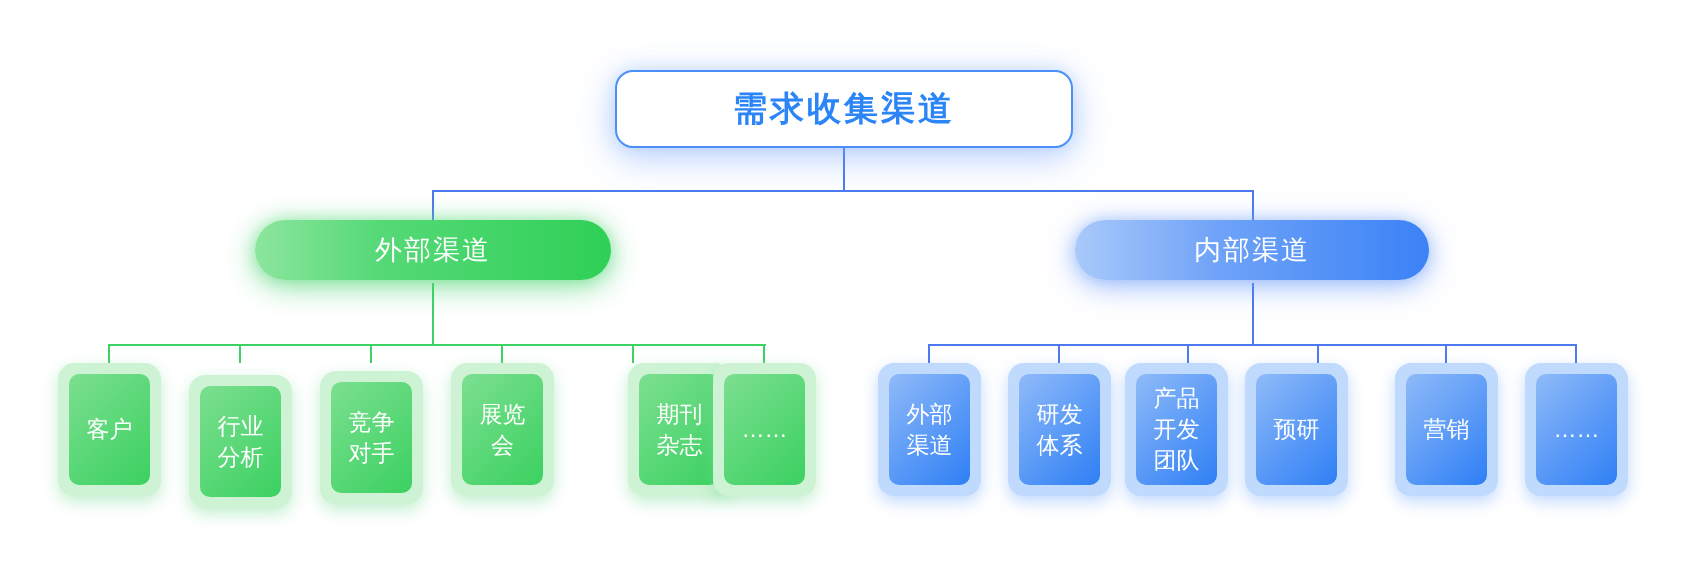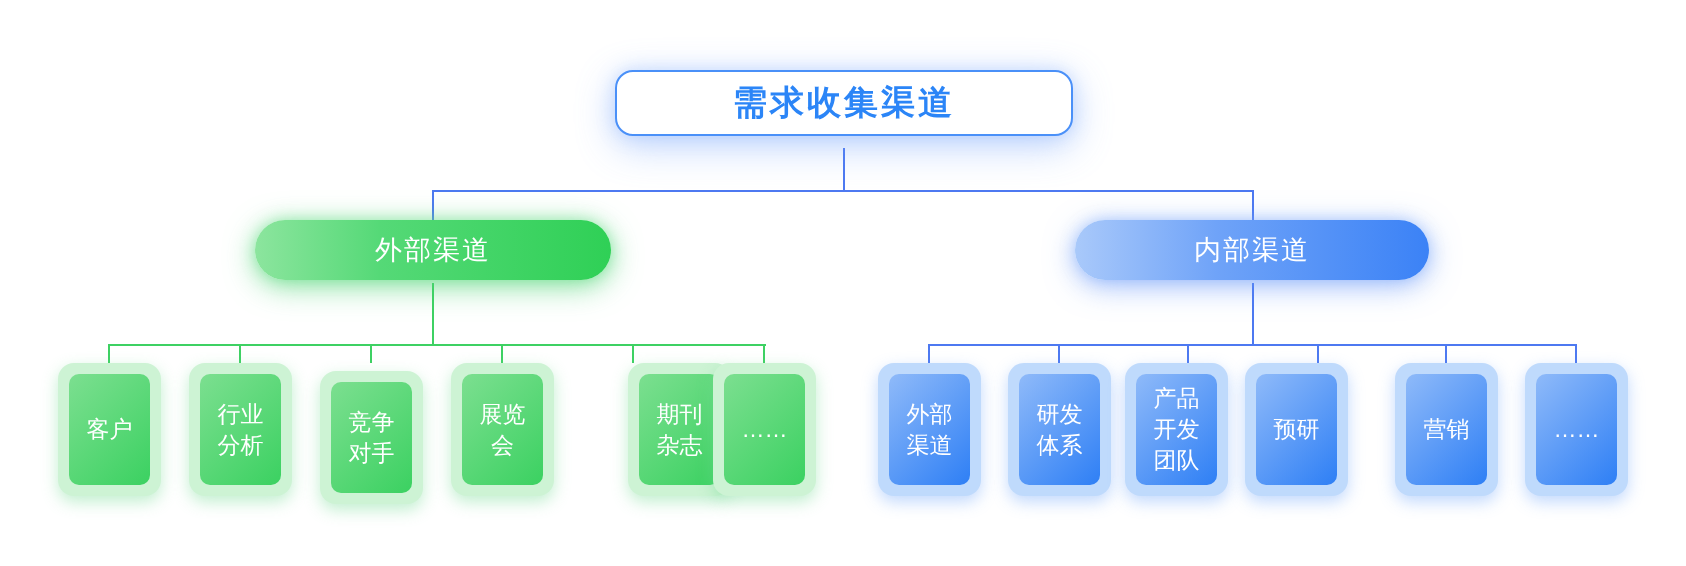--- a/index.html
+++ b/index.html
@@ -2,21 +2,21 @@
 <html><head>
 <meta charset="utf-8">
 <style>
   html,body{margin:0;padding:0;background:#ffffff;}
   .canvas{
     position:relative;width:1686px;height:566px;overflow:hidden;background:#ffffff;
     font-family:"Liberation Sans","DejaVu Sans",sans-serif;
   }
   
   .root-node{
-    position:absolute;left:615px;top:70px;width:458px;height:66px;
+    position:absolute;left:615px;top:70px;width:458px;height:78px;
     background:#ffffff;border:2px solid #4a90f8;border-radius:18px;
     box-shadow:0 10px 38px rgba(110,160,250,0.45),0 0 18px rgba(140,180,252,0.35);
     display:flex;align-items:center;justify-content:center;box-sizing:border-box;
   }
   .root-label{font-size:34px;font-weight:700;color:#2b85f7;letter-spacing:3px;}
   
   .line{position:absolute;}
   .blue-line{background:#4d79f1;}
   .green-line{background:#3ed163;}
   
@@ -86,21 +86,21 @@
   <div class="pill pill-green">
     <span class="pill-label">外部渠道</span>
   </div>
   <div class="pill pill-blue">
     <span class="pill-label">内部渠道</span>
   </div>
 
   <div class="leaf leaf-green" style="left:58px;">
     <div class="leaf-inner">客户</div>
   </div>
-  <div class="leaf leaf-green" style="left:189px;">
+  <div class="leaf leaf-green" style="left:189px;margin-top:12px;">
     <div class="leaf-inner">行业分析</div>
   </div>
   <div class="leaf leaf-green" style="left:320px;margin-top:8px;">
     <div class="leaf-inner">竞争对手</div>
   </div>
   <div class="leaf leaf-green" style="left:451px;">
     <div class="leaf-inner">展览会</div>
   </div>
   <div class="leaf leaf-green" style="left:582px;margin-left:46px;">
     <div class="leaf-inner">期刊杂志</div>

